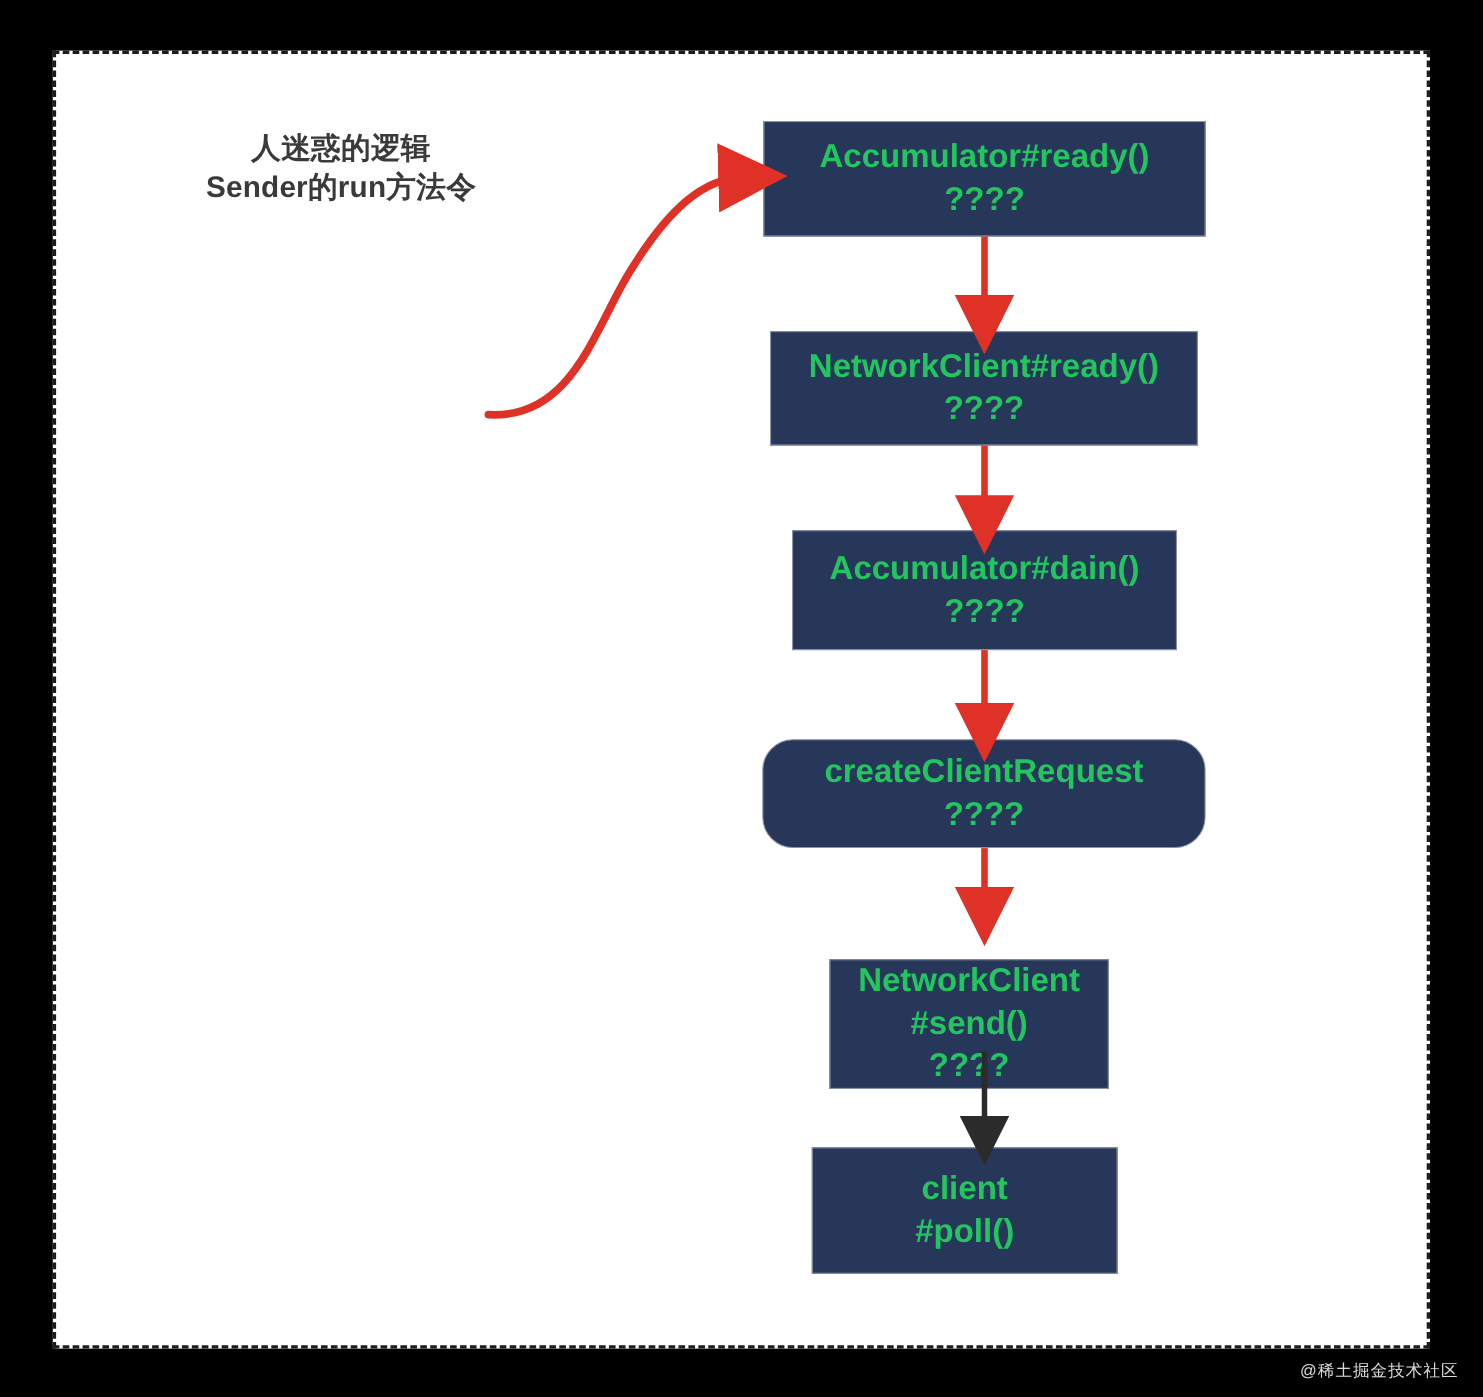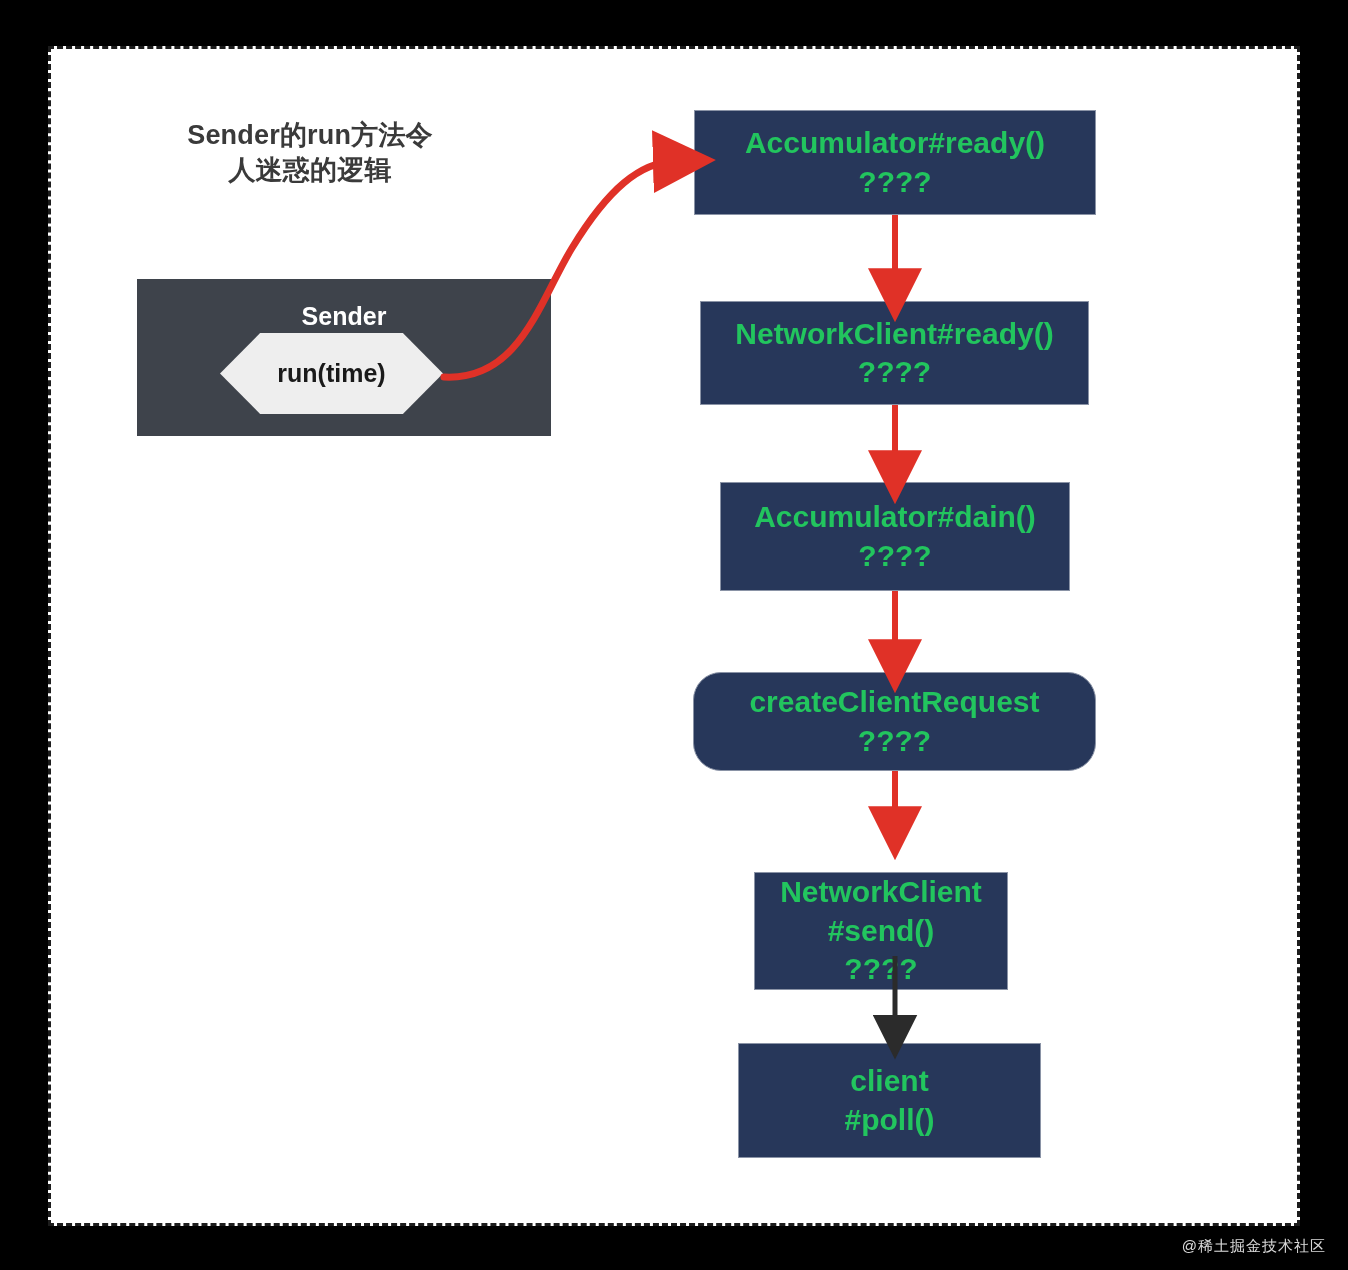--- a/index.html
+++ b/index.html
@@ -120,30 +120,24 @@
   }
 </style>
 </head>
 <body>
 
 <div id="canvas">
 
   <div id="page"></div>
 
   <div class="title">
+    <span class="line">人迷惑的逻辑</span>
     <span class="line">Sender的run方法令</span>
-    <span class="line">人迷惑的逻辑</span>
   </div>
 
-  <div class="sender-box">
-    <div class="sender-title">Sender</div>
-    <div class="hexagon">
-      <span class="hexagon-label">run(time)</span>
-    </div>
-  </div>
 
   <div class="flow-box" style="left:694px; top:110px; width:402px; height:105px;">
     <span class="ln">Accumulator#ready()</span>
     <span class="ln">????</span>
   </div>
 
   <div class="flow-box" style="left:700px; top:301px; width:389px; height:104px;">
     <span class="ln">NetworkClient#ready()</span>
     <span class="ln">????</span>
   </div>
@@ -157,21 +151,21 @@
     <span class="ln">createClientRequest</span>
     <span class="ln">????</span>
   </div>
 
   <div class="flow-box" style="left:754px; top:872px; width:254px; height:118px;">
     <span class="ln">NetworkClient</span>
     <span class="ln">#send()</span>
     <span class="ln">????</span>
   </div>
 
-  <div class="flow-box" style="left:738px; top:1043px; width:303px; height:115px;">
+  <div class="flow-box" style="left:738px; top:1043px; width:278px; height:115px;">
     <span class="ln">client</span>
     <span class="ln">#poll()</span>
   </div>
 
   <svg id="svg-layer" viewBox="0 0 1348 1270">
     <defs>
       <marker id="arrowRed" markerWidth="9" markerHeight="9" refX="3.3" refY="4.5" orient="auto">
         <path d="M0,0 L9,4.5 L0,9 Z" fill="#e03127"></path>
       </marker>
       <marker id="arrowDark" markerWidth="9" markerHeight="9" refX="3.3" refY="4.5" orient="auto">

